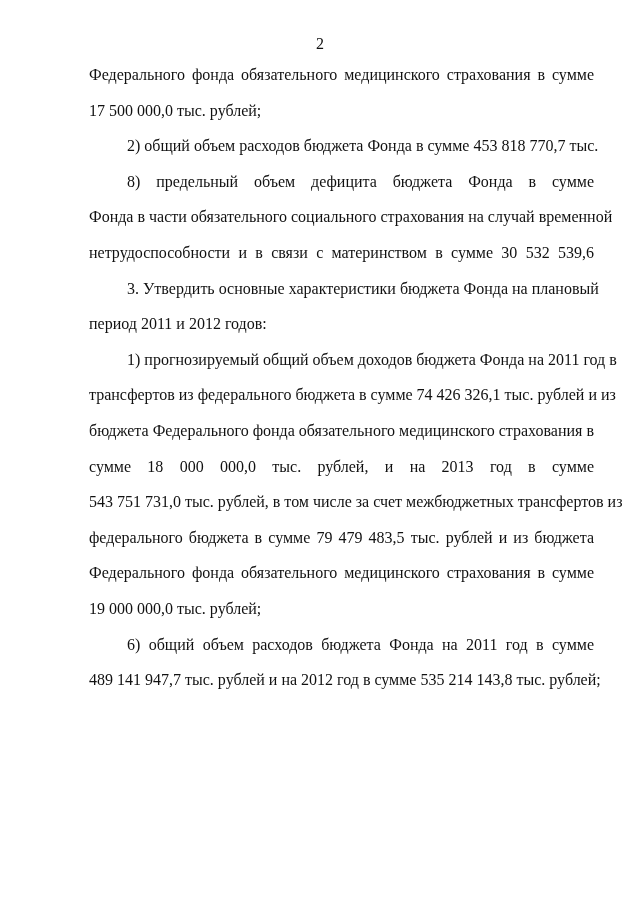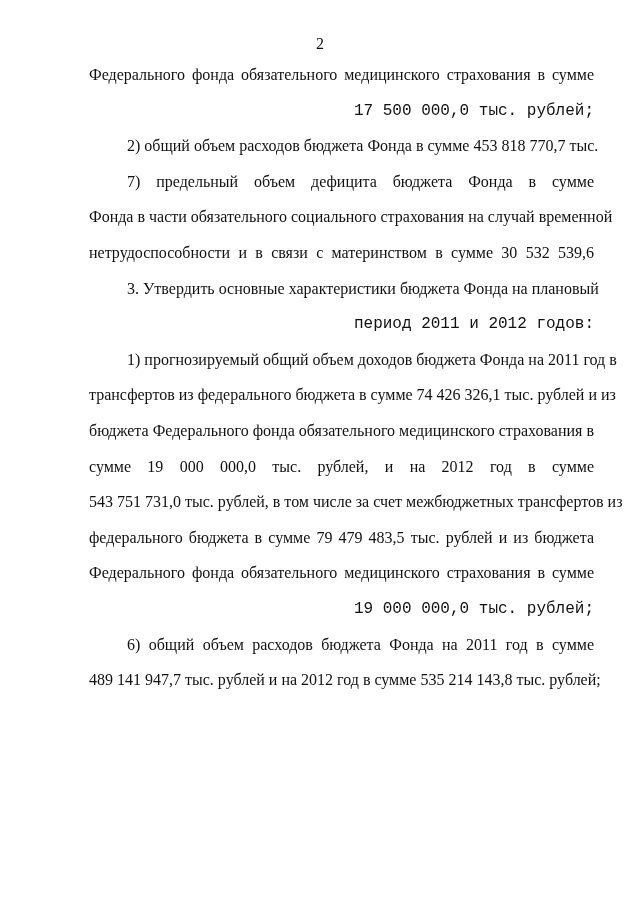--- a/index.html
+++ b/index.html
@@ -34,44 +34,43 @@
     height: 35.6px;
     line-height: 22px;
     font-size: 16px;
     white-space: nowrap;
   }
   .justify {
     text-align: justify;
     text-align-last: justify;
   }
   .left {
-    text-align: right;
-    font-family: Liberation Mono, monospace;
+    text-align: left;
   }
   .indent {
     padding-left: 38px;
   }
 </style>
 </head>
 <body>
 
 <div class="page-number">2</div>
 
 <div class="content">
   <div class="line justify">Федерального фонда обязательного медицинского страхования в сумме</div>
   <div class="line left">17 500 000,0 тыс. рублей;</div>
   <div class="line justify indent">2) общий объем расходов бюджета Фонда в сумме 453 818 770,7 тыс.</div>
-  <div class="line justify indent">7) предельный объем дефицита бюджета Фонда в сумме</div>
+  <div class="line justify indent">8) предельный объем дефицита бюджета Фонда в сумме</div>
   <div class="line justify">Фонда в части обязательного социального страхования на случай временной</div>
   <div class="line justify">нетрудоспособности и в связи с материнством в сумме 30 532 539,6</div>
   <div class="line justify indent">3. Утвердить основные характеристики бюджета Фонда на плановый</div>
   <div class="line left">период 2011 и 2012 годов:</div>
   <div class="line justify indent">1) прогнозируемый общий объем доходов бюджета Фонда на 2011 год в</div>
   <div class="line justify">трансфертов из федерального бюджета в сумме 74 426 326,1 тыс. рублей и из</div>
   <div class="line justify">бюджета Федерального фонда обязательного медицинского страхования в</div>
-  <div class="line justify">сумме 19 000 000,0 тыс. рублей, и на 2012 год в сумме</div>
+  <div class="line justify">сумме 18 000 000,0 тыс. рублей, и на 2013 год в сумме</div>
   <div class="line justify">543 751 731,0 тыс. рублей, в том числе за счет межбюджетных трансфертов из</div>
   <div class="line justify">федерального бюджета в сумме 79 479 483,5 тыс. рублей и из бюджета</div>
   <div class="line justify">Федерального фонда обязательного медицинского страхования в сумме</div>
   <div class="line left">19 000 000,0 тыс. рублей;</div>
   <div class="line justify indent">6) общий объем расходов бюджета Фонда на 2011 год в сумме</div>
   <div class="line justify">489 141 947,7 тыс. рублей и на 2012 год в сумме 535 214 143,8 тыс. рублей;</div>
 </div>
 
 </body></html>

